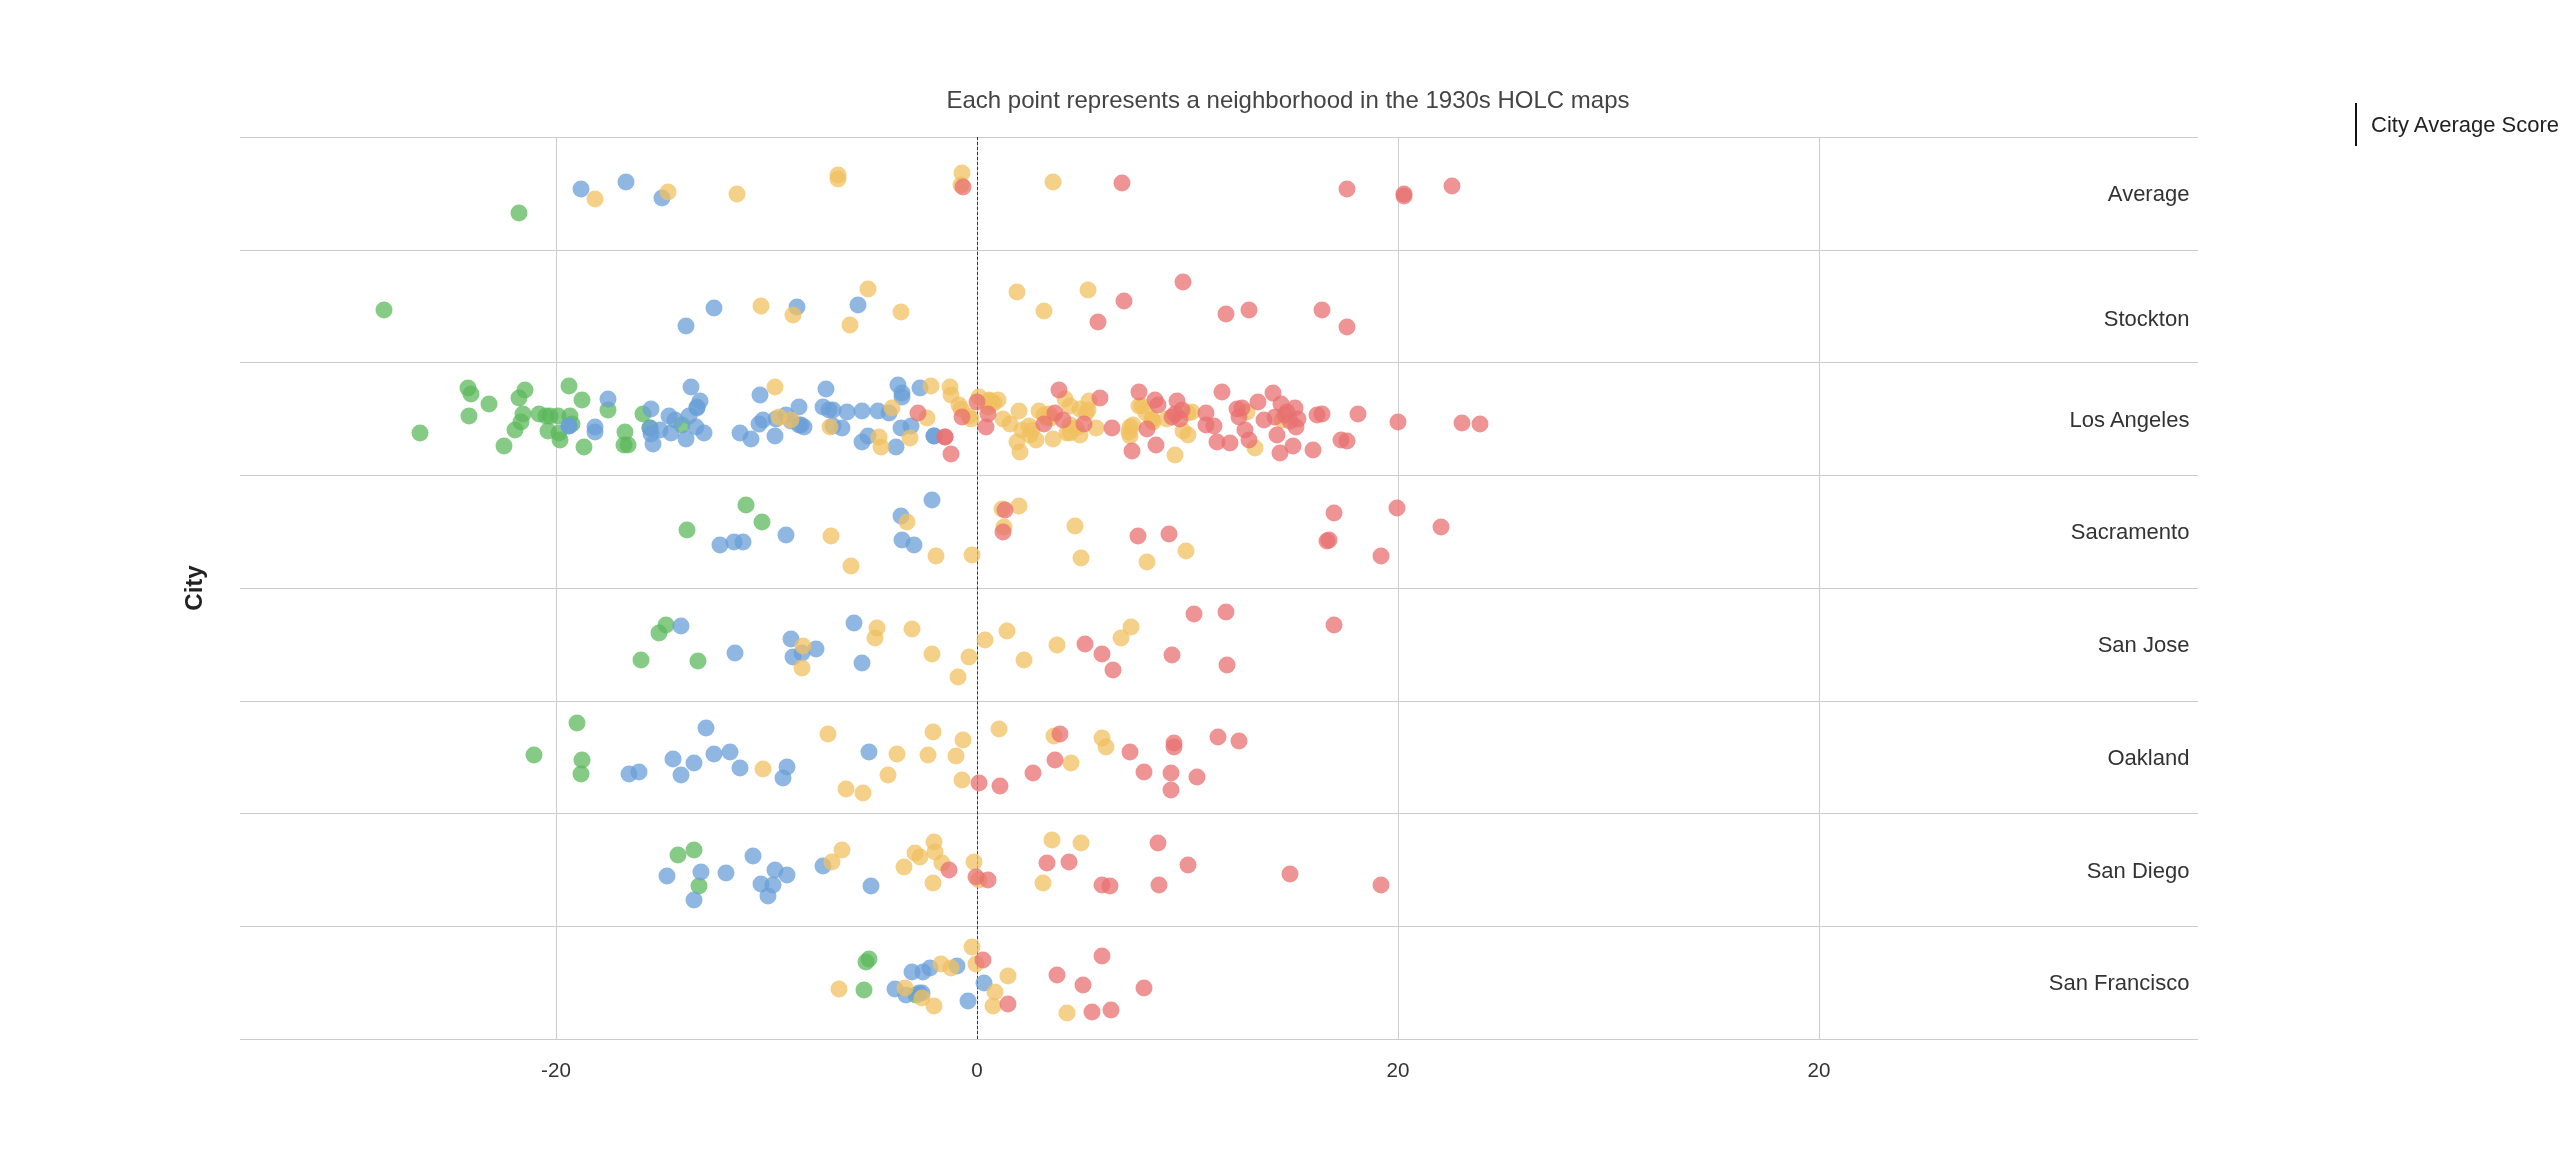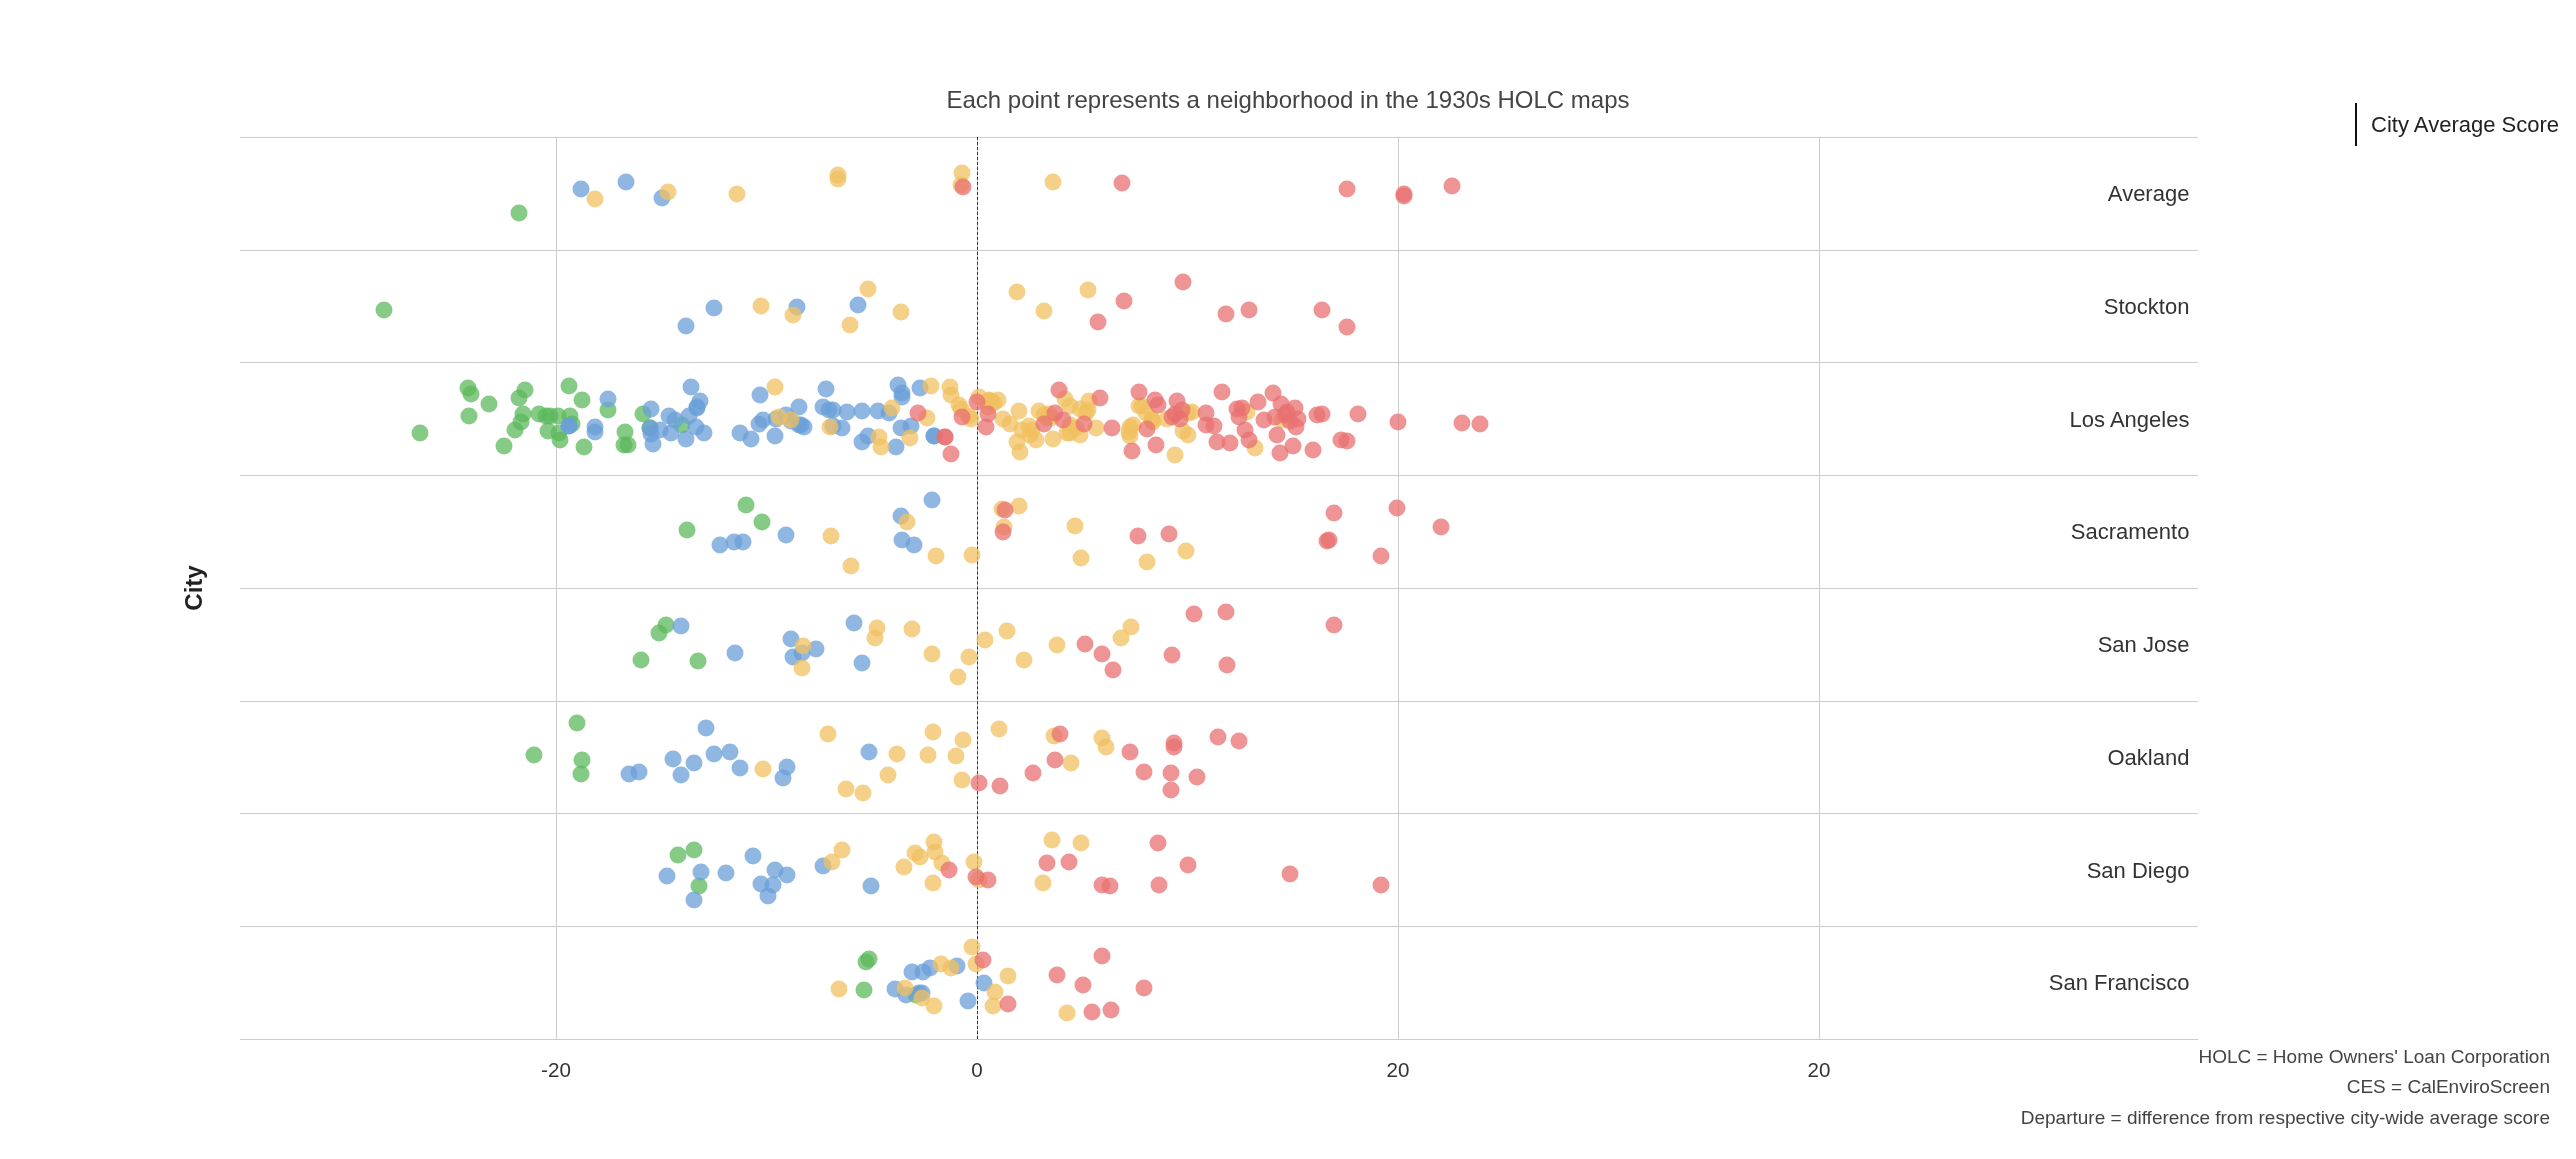--- a/index.html
+++ b/index.html
@@ -172,21 +172,21 @@
       <div class="gridline-h" style="top: 564px;"></div>
       <div class="gridline-h" style="top: 676px;"></div>
       <div class="gridline-h" style="top: 789px;"></div>
       <div class="gridline-h" style="top: 902px;"></div>
       <div class="gridline-v" style="left: 316px;"></div>
       <div class="gridline-v" style="left: 737px;"></div>
       <div class="gridline-v" style="left: 1158px;"></div>
       <div class="gridline-v" style="left: 1579px;"></div>
       <div class="zero-line" style="left: 737px;"></div>
       <div class="city-label" style="top: 44px;">Average</div>
-      <div class="city-label" style="top: 157px;">Stockton</div>
+      <div class="city-label" style="top: 169px;">Stockton</div>
       <div class="city-label" style="top: 270px;">Los Angeles</div>
       <div class="city-label" style="top: 382px;">Sacramento</div>
       <div class="city-label" style="top: 495px;">San Jose</div>
       <div class="city-label" style="top: 608px;">Oakland</div>
       <div class="city-label" style="top: 721px;">San Diego</div>
       <div class="city-label" style="top: 833px;">San Francisco</div>
       <div class="x-tick-label" style="left: 316px;">-20</div>
       <div class="x-tick-label" style="left: 737px;">0</div>
       <div class="x-tick-label" style="left: 1158px;">20</div>
       <div class="x-tick-label" style="left: 1579px;">20</div>
@@ -632,19 +632,14 @@
       <div class="dot" style="left: 871px; top: 873px; width: 17px; height: 17px; background: rgb(232, 112, 112);"></div>
       <div class="dot" style="left: 852px; top: 875px; width: 17px; height: 17px; background: rgb(232, 112, 112);"></div>
     </div>
 
   <div class="city-avg-legend">
     <div class="city-avg-line"></div>
     <div class="city-avg-text">City Average Score</div>
   </div>
 
 
-  <div class="footnote" id="footnote">
-      <div>HOLC = Home Owners' Loan Corporation</div>
-      <div>CES = CalEnviroScreen</div>
-      <div>Departure = difference from respective city-wide average score</div>
-    </div>
 </div>
 
 
 </body></html>

